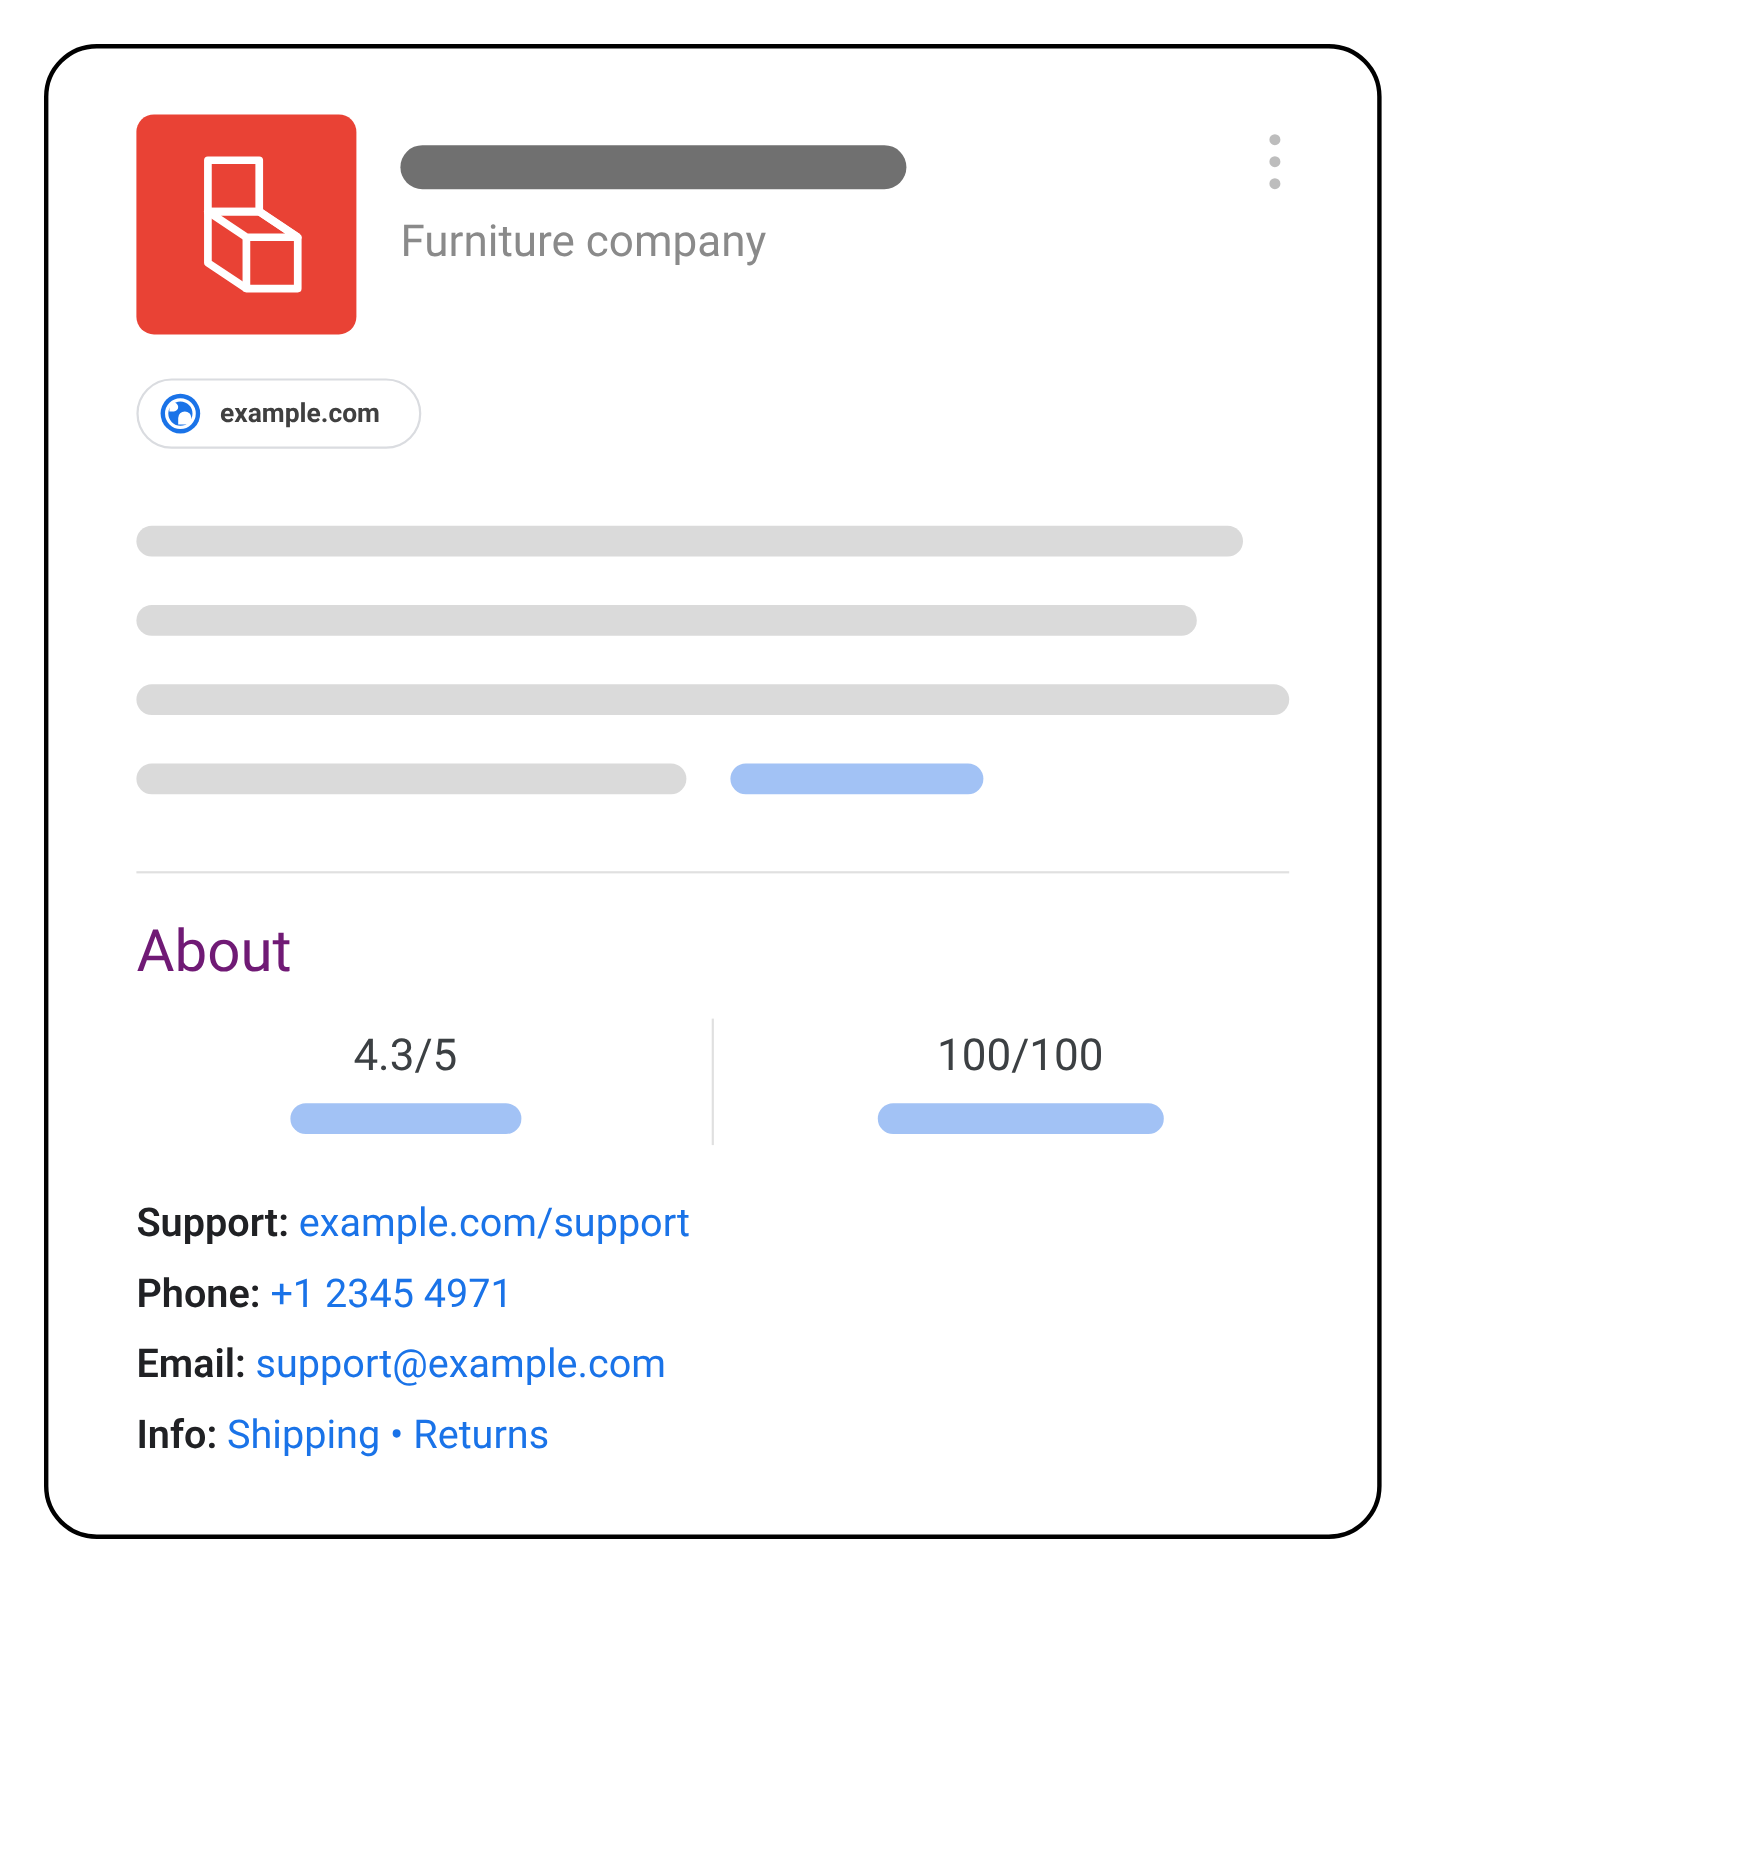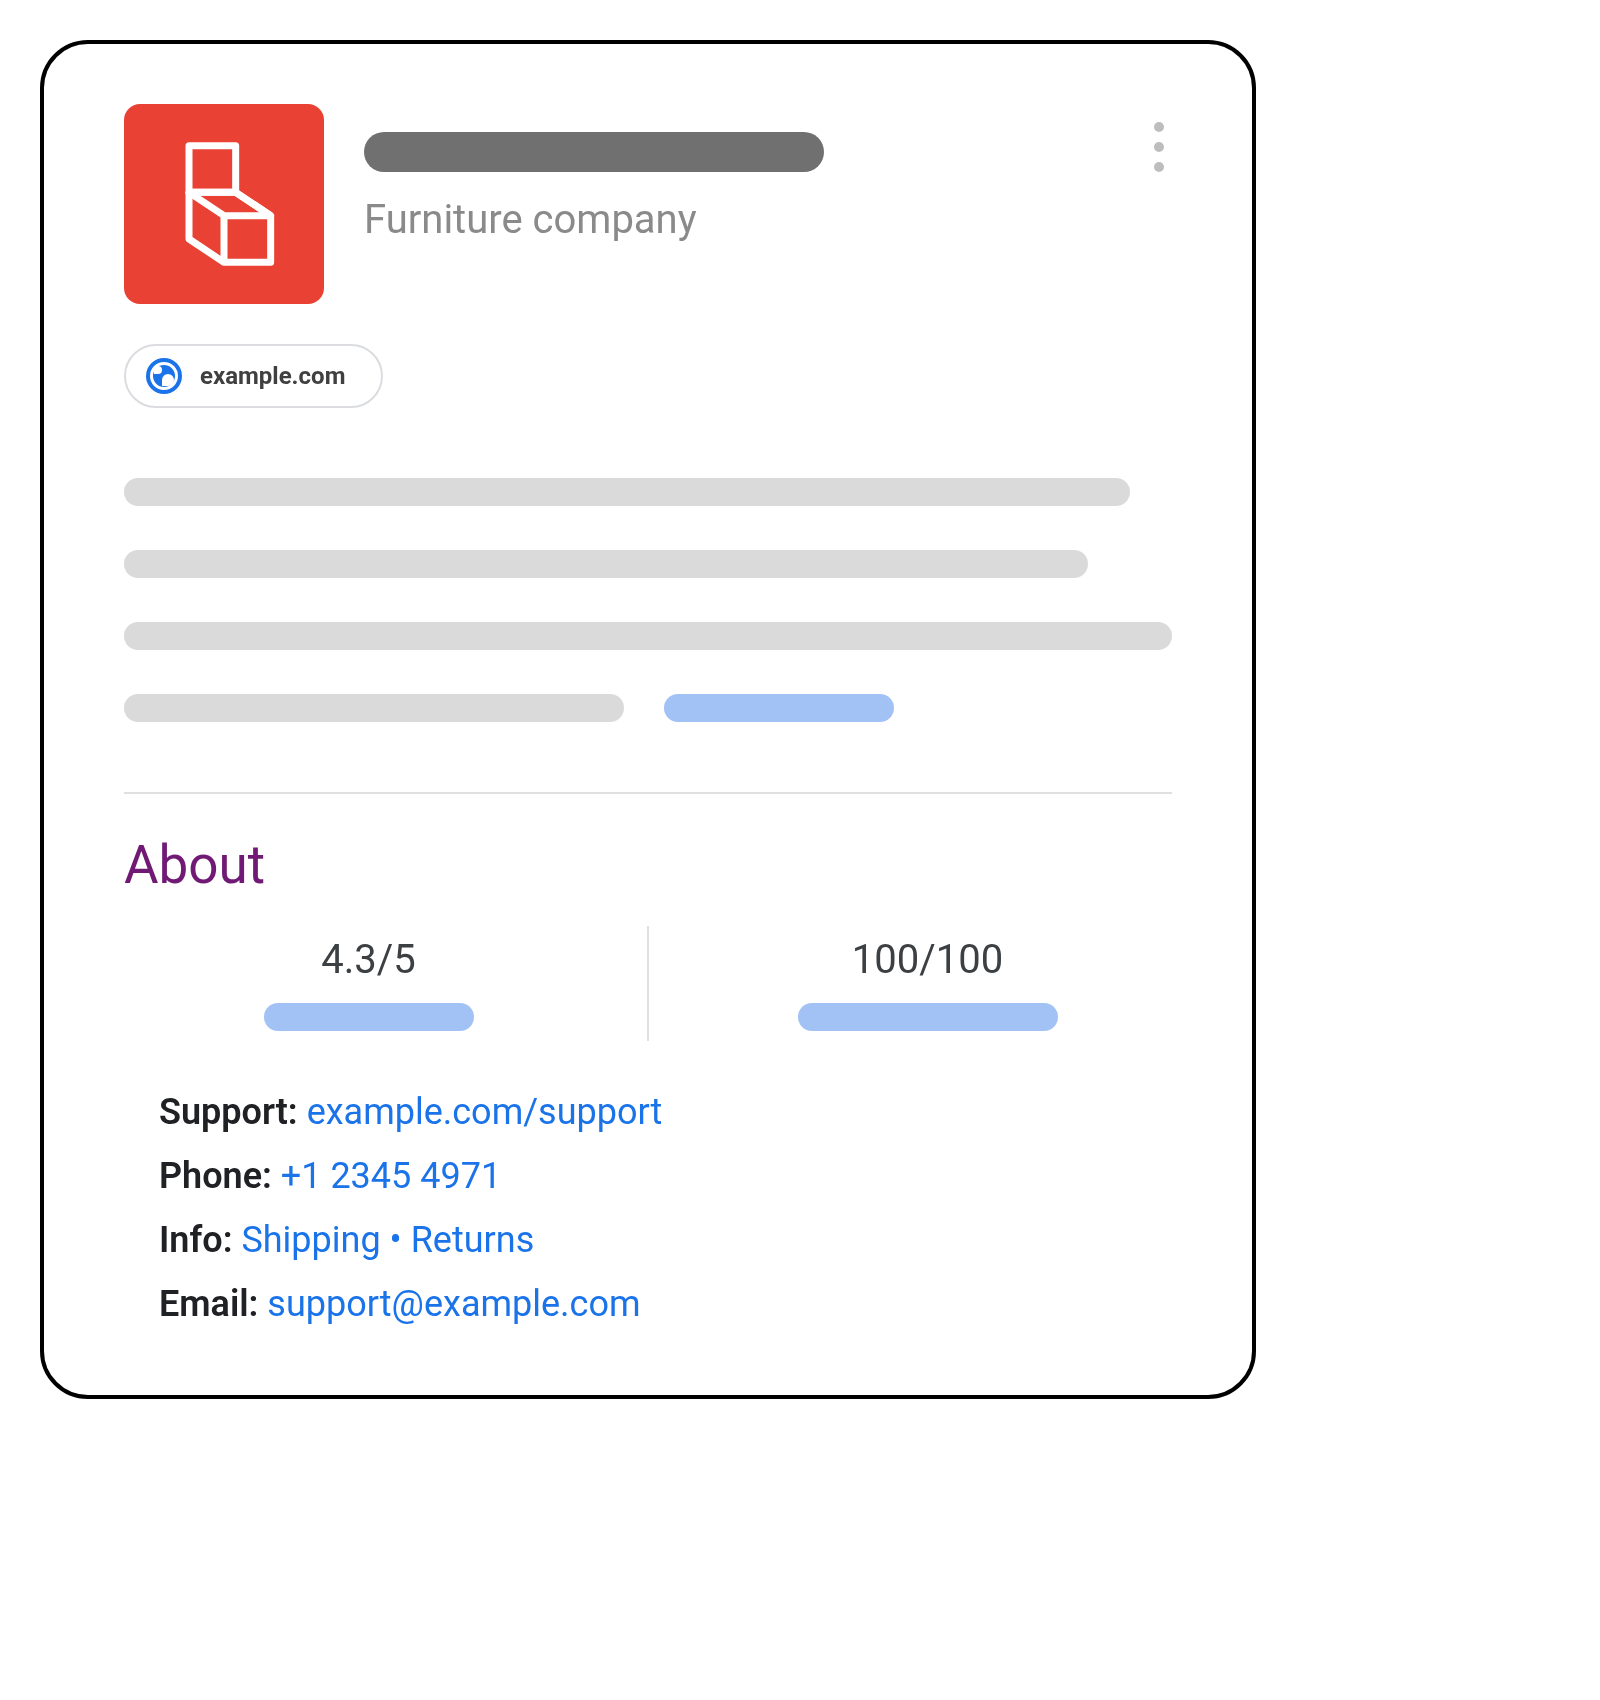--- a/index.html
+++ b/index.html
@@ -166,21 +166,20 @@
       margin: 0 20px;
     }
     .contact-list {
       display: flex;
       flex-direction: column;
       gap: 22px;
     }
     .contact-row {
       font-size: 36px;
       color: #202124;
-      margin-left: 35px;
     }
     .contact-label {
       font-weight: 600;
       color: #202124;
     }
     .link {
       color: #1a73e8;
       cursor: pointer;
     }
     .bullet { color: #1a73e8; }
@@ -249,26 +248,26 @@
       <span class="contact-label">Support:</span>
       <span> </span>
       <span class="link">example.com/support</span>
     </div>
     <div class="contact-row">
       <span class="contact-label">Phone:</span>
       <span> </span>
       <span class="link">+1 2345 4971</span>
     </div>
     <div class="contact-row">
+      <span class="contact-label">Email:</span>
+      <span> </span>
+      <span class="link">support@example.com</span>
+    </div>
+    <div class="contact-row">
       <span class="contact-label">Info:</span>
       <span> </span>
       <span class="link">Shipping</span>
       <span class="bullet"> </span><span class="bullet">•</span><span class="bullet"> </span>
       <span class="link">Returns</span>
     </div>
-    <div class="contact-row">
-      <span class="contact-label">Email:</span>
-      <span> </span>
-      <span class="link">support@example.com</span>
-    </div>
   </div>
 
 </div>
 
 </body></html>

